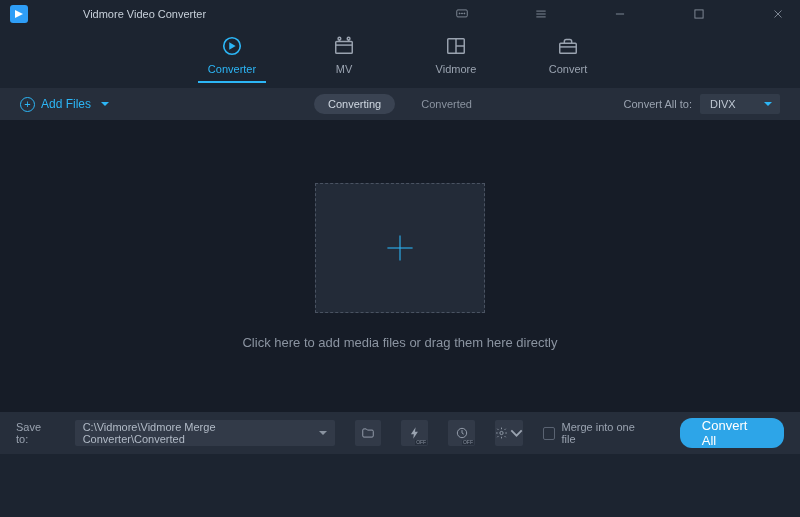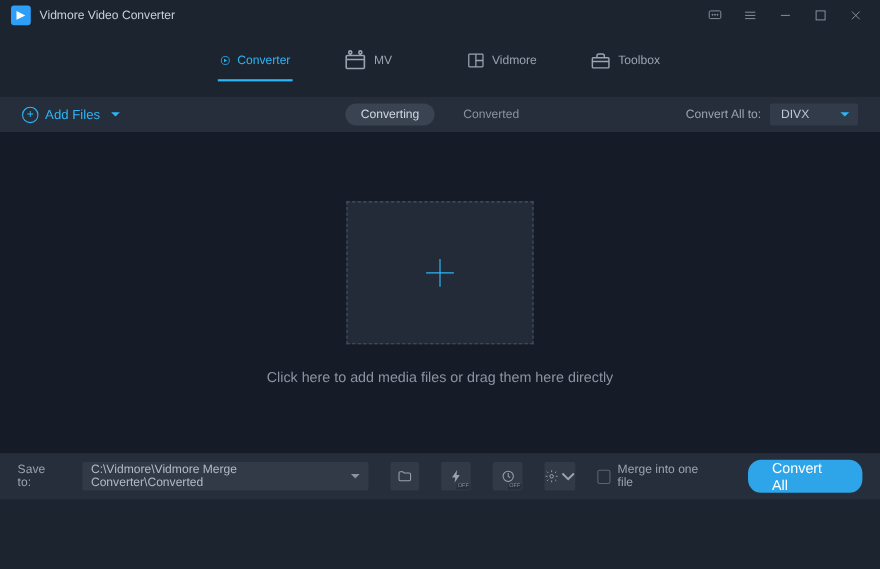--- a/index.html
+++ b/index.html
@@ -16,20 +16,21 @@
       overflow: hidden;
       font-size: 12px;
     }
     
     .titlebar {
       height: 28px;
       display: flex;
       align-items: center;
       padding: 0 10px;
       background: #1c2430;
+      gap: 47px;
     }
     .app-logo {
       width: 18px;
       height: 18px;
       background: #2e9ef7;
       border-radius: 3px;
       margin-right: 8px;
       display: flex;
       align-items: center;
       justify-content: center;
@@ -53,20 +54,21 @@
     .topnav {
       height: 60px;
       display: flex;
       justify-content: center;
       align-items: center;
       gap: 48px;
       background: #1c2430;
     }
     .topnav-tab {
       display: flex;
+      flex-direction: column;
       align-items: center;
       gap: 6px;
       color: #9aa3b0;
       cursor: pointer;
       position: relative;
       width: 64px;
       padding-bottom: 6px;
     }
     .topnav-tab.active {
       color: #2cb6f6;
@@ -345,21 +347,21 @@
         <line x1="12" y1="12" x2="21" y2="12"></line>
       </svg>
     <span>Vidmore</span>
   </div>
   <div class="topnav-tab">
     <svg viewBox="0 0 24 24" fill="none" stroke="currentColor" stroke-width="1.6">
         <rect x="3" y="9" width="18" height="11" rx="1"></rect>
         <path d="M8 9V7a2 2 0 012-2h4a2 2 0 012 2v2"></path>
         <line x1="3" y1="13" x2="21" y2="13"></line>
       </svg>
-    <span>Toolbox</span>
+    <span>Convert</span>
   </div>
 </div>
 
 <div class="secondbar">
   <div class="addfiles">
     <div class="plus-circle">+</div>
     <span>Add Files</span>
     <div class="caret"></div>
   </div>
   <div class="segmented">

